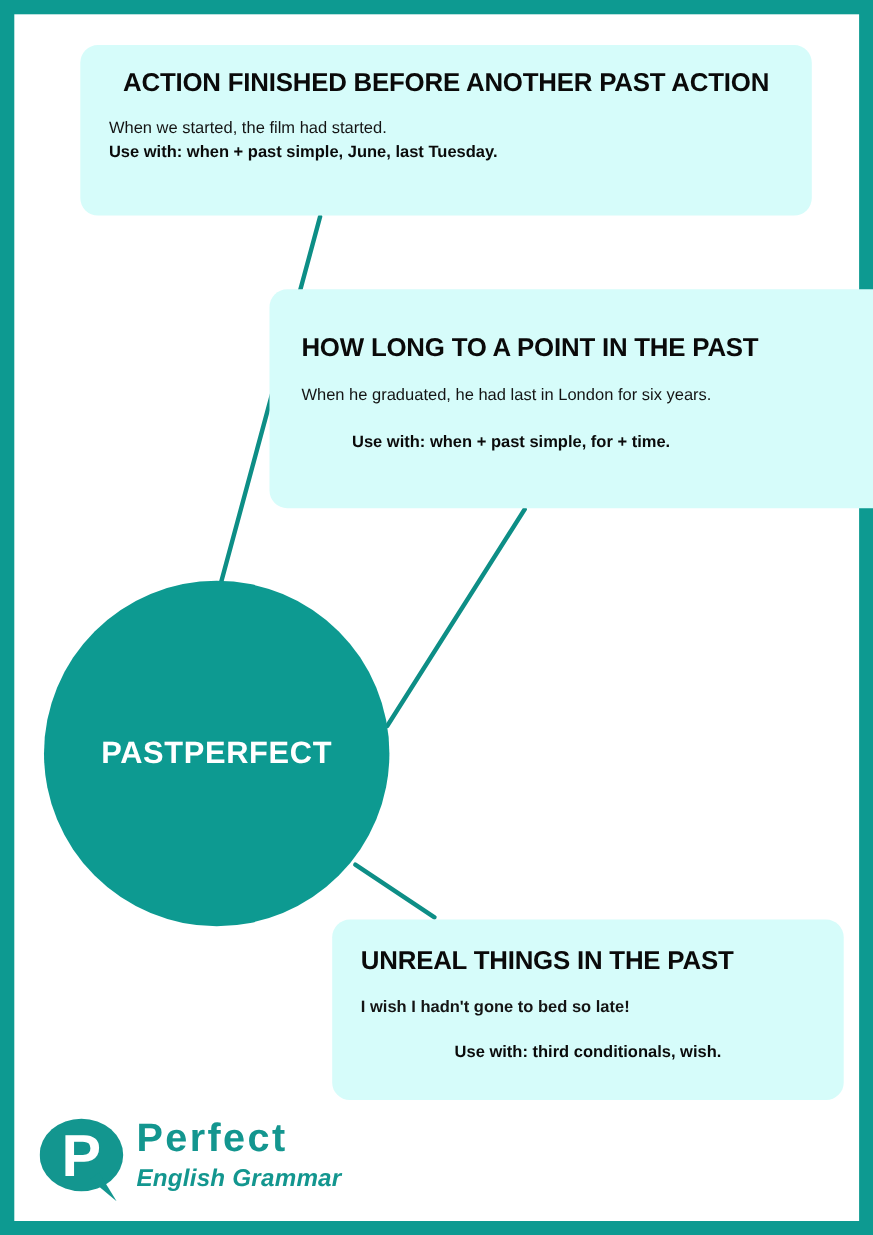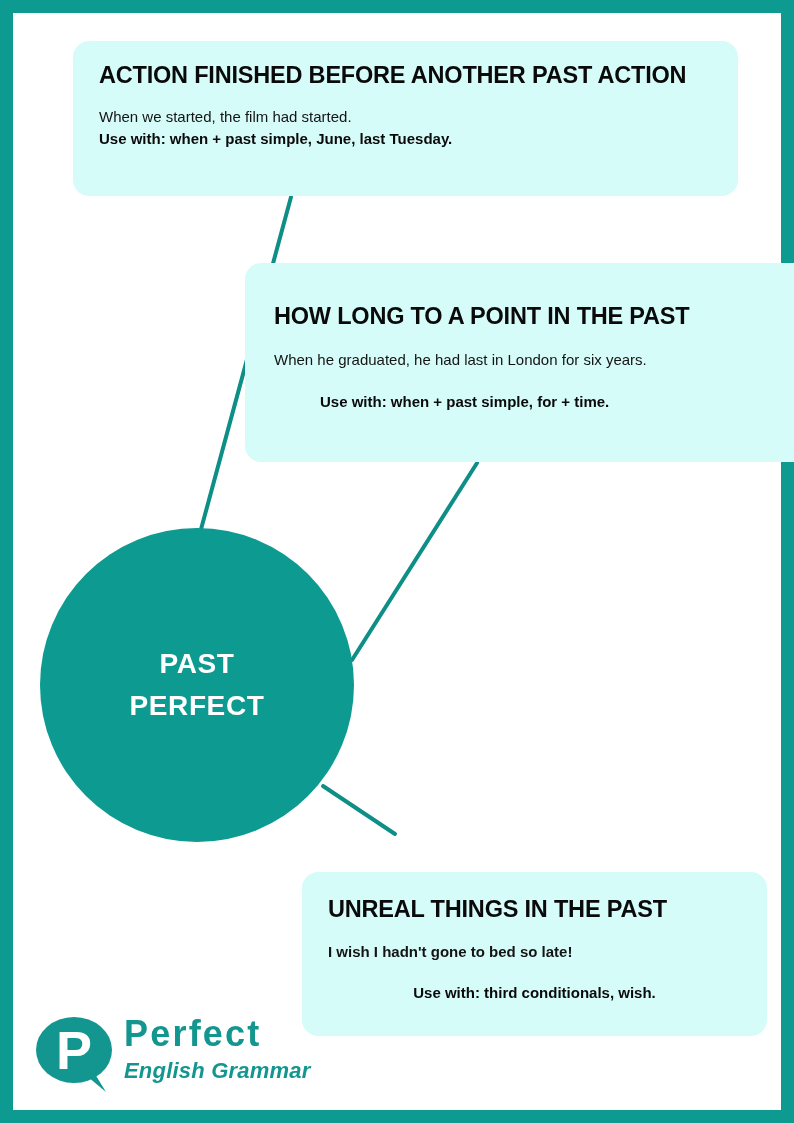--- a/index.html
+++ b/index.html
@@ -59,59 +59,59 @@
   }
 
   
   #card-1 {
     left: 73px;
     top: 41px;
     width: 665px;
     height: 155px;
     padding: 22px 26px 0 26px;
   }
-  #card-1 .card-title { font-size: 23.5px; }
+  #card-1 .card-title { font-size: 23.5px; text-align: center; }
   #card-1 .card-example { font-size: 15px; margin-top: 19px; }
   #card-1 .card-usewith { font-size: 15px; margin-top: 5px; }
 
   
   #card-2 {
     left: 245px;
     top: 263px;
     width: 592px;
     height: 199px;
     padding: 41px 29px 0 29px;
   }
   #card-2 .card-title { font-size: 23.5px; }
   #card-2 .card-example { font-size: 15px; margin-top: 21px; }
   #card-2 .card-usewith { font-size: 15px; margin-top: 25px; margin-left: 46px; }
 
   
   #card-3 {
     left: 302px;
-    top: 872px;
+    top: 836px;
     width: 465px;
     height: 164px;
     padding: 25px 26px 1px 26px;
   }
   #card-3 .card-title { font-size: 23.5px; }
   #card-3 .card-example { font-size: 15px; margin-top: 20px; font-weight: bold; }
   #card-3 .card-usewith { font-size: 15px; margin-top: 24px; text-align: center; }
 
   
   #hub-circle {
     position: absolute;
     left: 40px;
     top: 528px;
     width: 314px;
     height: 314px;
     border-radius: 50%;
     background: #0d9a91;
     display: flex;
-    flex-direction: column;
+    flex-direction: row;
     align-items: center;
     justify-content: center;
   }
   #hub-circle .hub-line {
     color: #ffffff;
     font-weight: bold;
     font-size: 28px;
     letter-spacing: 0.6px;
     line-height: 1.5;
     text-align: center;

